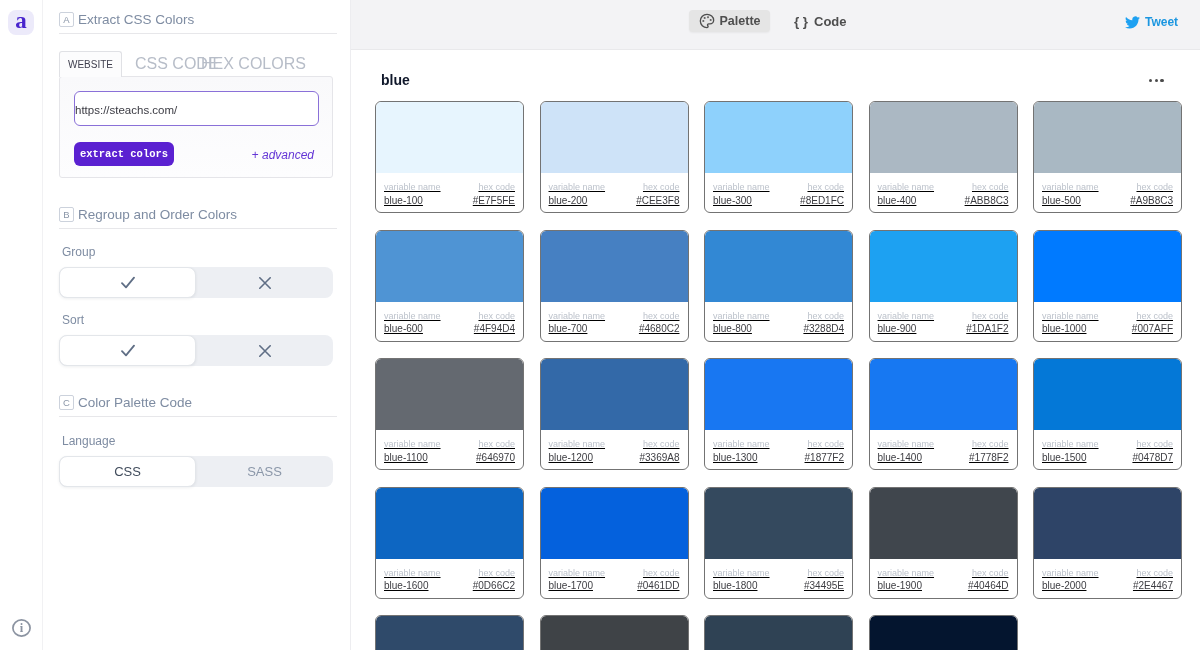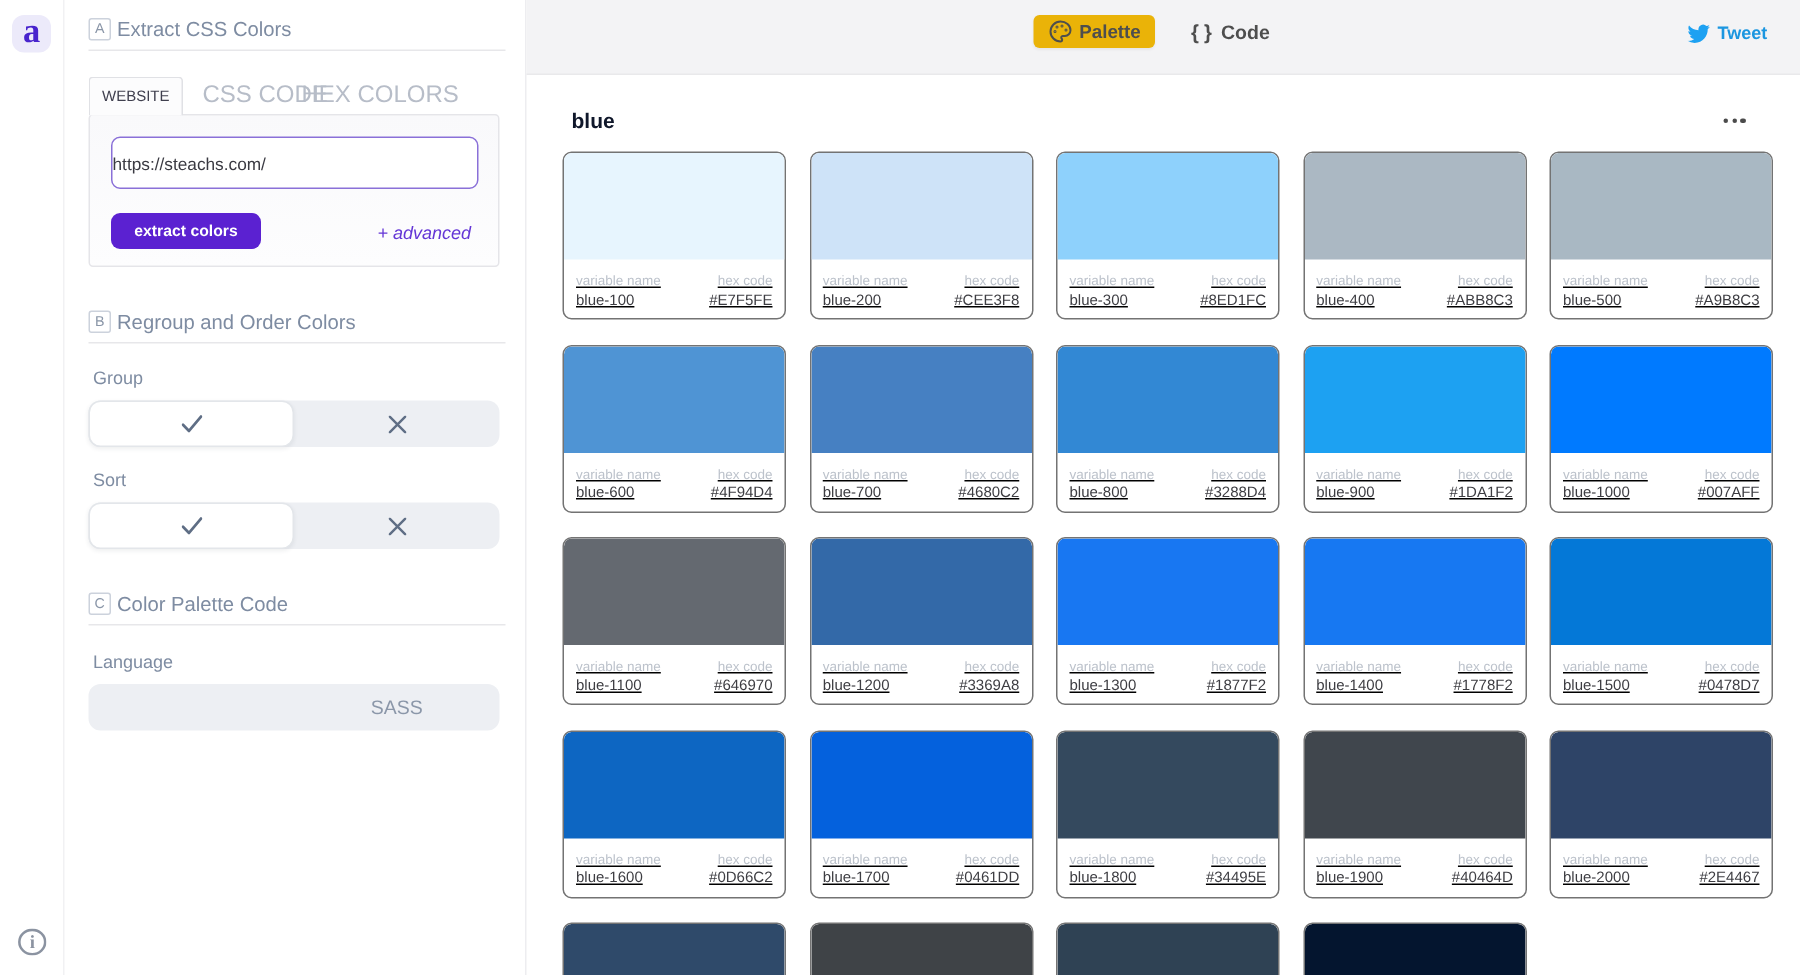--- a/index.html
+++ b/index.html
@@ -14,30 +14,30 @@
 #side { position:absolute; left:44px; top:0; width:307px; height:650px; background:#fff; border-right:1px solid #ededf0; }
 .shead { position:absolute; left:15px; display:flex; align-items:center; color:#7e8ca2; font-size:13.5px; }
 .badge { display:inline-block; width:15px; height:15px; border:1px solid #ccd2dc; border-radius:2px; font-size:9.5px; color:#8a96a8; text-align:center; line-height:14px; margin-right:4px; }
 .srule { position:absolute; left:15px; width:278px; border-top:1px solid #e7e7ea; }
 .slabel { position:absolute; left:18px; color:#7e8ca2; font-size:12px; }
 
 #tab1 { position:absolute; left:15px; top:51px; width:63px; height:26px; background:#fcfcfd; border:1px solid #e0e1e5; border-bottom:none; border-radius:3px 3px 0 0; z-index:2; color:#3f3f4e; font-size:10px; text-align:center; line-height:25px; letter-spacing:0px; }
 .tabg { position:absolute; top:51px; height:26px; line-height:25px; color:#b7bdc8; font-size:16px; letter-spacing:0px; }
 #panel { position:absolute; left:15px; top:76px; width:274px; height:102px; background:linear-gradient(180deg,#f9f9fb,#fdfdfe); border:1px solid #e5e5e9; border-radius:3px; z-index:1; }
 #urlbox { position:absolute; left:30px; top:91px; width:245px; height:35px; background:#fff; border:1px solid #8a70d8; border-radius:6px; z-index:3; color:#3a3a42; font-size:11.5px; line-height:36px; }
-#xbtn { position:absolute; left:30px; top:142px; width:100px; height:24px; background:#5b21d1; border-radius:6px; z-index:3; color:#fff; font-size:10.5px; font-weight:bold; text-align:center; line-height:24px; }
+#xbtn { position:absolute; left:30px; top:142px; width:100px; height:24px; background:#5b21d1; border-radius:6px; z-index:3; color:#fff; font-size:10.5px; font-weight:bold; text-align:center; line-height:24px;font-family:Liberation Mono, monospace; }
 #adv { position:absolute; left:159px; top:148px; width:111px; text-align:right; z-index:3; color:#6436d6; font-size:12px;font-style:italic; }
 
 .toggle { position:absolute; left:15px; width:274px; height:31px; background:#edeff3; border-radius:8px; }
 .tleft { position:absolute; left:0; top:0; width:137px; height:31px; background:#fff; border:1px solid #e3e6ea; border-radius:8px; box-shadow:0 1px 3px rgba(40,50,70,0.08); display:flex; align-items:center; justify-content:center; color:#414c5c; font-size:13px; }
 .tright { position:absolute; left:137px; top:0; width:137px; height:31px; display:flex; align-items:center; justify-content:center; color:#8b97a9; font-size:13px; }
 
 
 #topbar { position:absolute; left:351px; top:0; width:849px; height:50px; background:#f3f3f5; border-bottom:1px solid #e9e9eb; }
-#pbtn { position:absolute; left:689px; top:10px; width:81px; height:22px; background:#eab308; border-radius:4px; display:flex; align-items:center; justify-content:center; gap:5px; color:#4e4e4e; font-size:12.5px; font-weight:bold; box-shadow:0 1px 2px rgba(0,0,0,0.05); }
+#pbtn { position:absolute; left:689px; top:10px; width:81px; height:22px; background:#e5e5e5; border-radius:4px; display:flex; align-items:center; justify-content:center; gap:5px; color:#4e4e4e; font-size:12.5px; font-weight:bold; box-shadow:0 1px 2px rgba(0,0,0,0.05); }
 #cbtn { position:absolute; left:794px; top:10px; height:22px; display:flex; align-items:center; gap:6px; color:#4e4e4e; font-size:13px; font-weight:bold; }
 #tweet { position:absolute; left:1125px; top:11px; height:22px; display:flex; align-items:center; gap:5px; color:#1b96e0; font-size:12px; font-weight:bold; }
 #title { position:absolute; left:381px; top:72px; color:#0f172a; font-size:14px; font-weight:bold; }
 #dots { position:absolute; left:1149px; top:79px; display:flex; gap:2.5px; }
 #dots span { width:3.2px; height:3.2px; border-radius:50%; background:#4b4b4b; }
 
 #grid { position:absolute; left:375px; top:101px; width:812px; display:grid; grid-template-columns:repeat(5,149px); column-gap:15.5px; row-gap:16.5px; }
 .card { width:149px; height:112px; background:#fff; border:1px solid #737373; border-radius:6px; overflow:hidden;text-decoration:underline; }
 .sw { height:71px; border-radius:5px 5px 0 0; }
 .meta { padding:9px 8px 0 8px; }
@@ -97,20 +97,21 @@
           <path d="M0.8 0.8L11.2 11.2M11.2 0.8L0.8 11.2" fill="none" stroke="#5f6e85" stroke-width="1.6" stroke-linecap="round"></path>
         </svg>
       </div>
   </div>
 
   <div class="shead" style="top:395px;"><span class="badge">C</span>Color Palette Code</div>
   <div class="srule" style="top:416px;"></div>
 
   <div class="slabel" style="top:434px;">Language</div>
   <div class="toggle" style="top:456px;">
+    <div class="tleft">CSS</div>
     <div class="tright">SASS</div>
   </div>
 </div>
 
 <div id="topbar"></div>
 <div id="pbtn">
   <svg width="16" height="16" viewBox="0 0 24 24" fill="none" stroke="#4e4e4e" stroke-width="2" stroke-linecap="round" stroke-linejoin="round">
       <circle cx="13.5" cy="6.5" r=".5"></circle>
       <circle cx="17.5" cy="10.5" r=".5"></circle>
       <circle cx="8.5" cy="7.5" r=".5"></circle>

